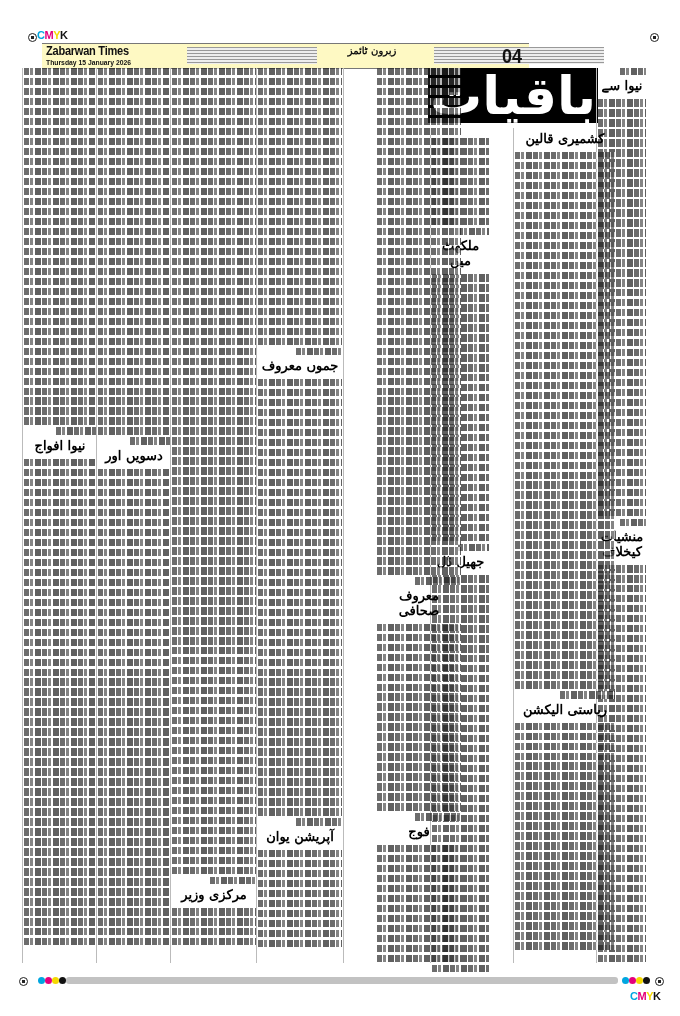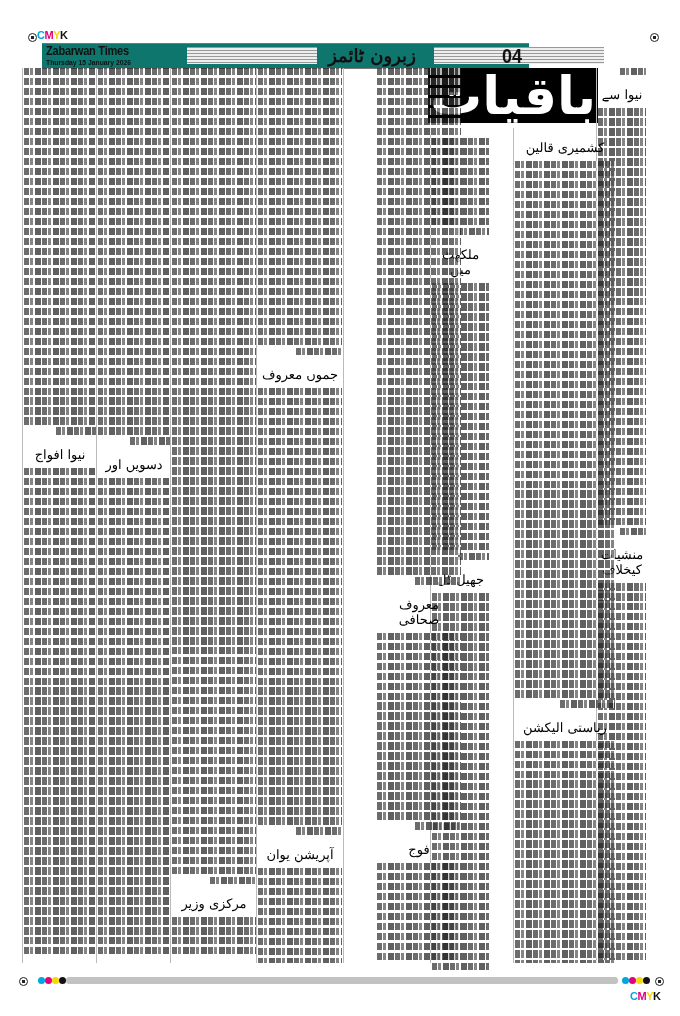--- a/index.html
+++ b/index.html
@@ -1,33 +1,33 @@
 <!DOCTYPE html>
 <html><head>
 <meta charset="utf-8">
 <style>
   html,body{margin:0;padding:0;background:#fff;}
   body{width:680px;height:1016px;position:relative;overflow:hidden;font-family:"DejaVu Sans",sans-serif;color:#111;}
   .reg{position:absolute;width:7px;height:7px;border:1px solid #222;border-radius:50%;background:radial-gradient(circle,#222 30%,#fff 35%);}
   .cmyk{position:absolute;font-family:"Liberation Sans",sans-serif;font-weight:bold;font-size:11px;letter-spacing:-0.5px;}
   .cmyk .c{color:#00a6e0}.cmyk .m{color:#e4007c}.cmyk .y{color:#f5d800}.cmyk .k{color:#111}
-  .header{position:absolute;left:42px;top:43px;width:487px;height:24px;border-top:1.5px solid #777;border-bottom:1.5px solid #777;background:#0f766e;}
+  .header{position:absolute;left:42px;top:43px;width:487px;height:24px;border-top:1.5px solid #777;border-bottom:1.5px solid #777;background:#fef9c3;}
   .brand{position:absolute;left:4px;top:0;font-family:"Liberation Sans",sans-serif;}
   .brand .name{font-weight:bold;font-size:13px;line-height:14px;letter-spacing:-0.3px;transform:scaleX(0.85);transform-origin:left;}
   .brand .date{font-weight:bold;font-size:8px;line-height:9px;transform:scaleX(0.85);transform-origin:left;}
   .rules{position:absolute;top:3px;height:17px;background:repeating-linear-gradient(#999 0 1px,#eee 1px 3px);}
-  .urdu-mast{position:absolute;left:280px;top:1px;width:100px;text-align:center;font-family:"DejaVu Serif",serif;font-weight:bold;font-size:18px;direction:rtl;}
+  .urdu-mast{position:absolute;left:280px;top:1px;width:100px;text-align:center;font-family:"DejaVu Serif",serif;font-weight:bold;font-size:10px;direction:rtl;}
   .pageno{position:absolute;right:6px;top:1px;font-family:"Liberation Sans",sans-serif;font-weight:bold;font-size:20px;line-height:22px;transform:scaleX(0.9);}
   .banner{position:absolute;left:428px;top:68px;width:170px;height:55px;background:#000;color:#fff;display:flex;align-items:center;justify-content:center;font-family:"DejaVu Sans",sans-serif;font-weight:bold;font-size:52px;direction:rtl;}
   .col{position:absolute;overflow:hidden;direction:rtl;}
   .col-rule{position:absolute;width:1px;background:#bbb;}
   .lines{position:relative;}
   .ln{height:7.4px;margin-bottom:2.6px;background:repeating-linear-gradient(90deg,#333 0 5px,#fff 5px 6px,#555 6px 9px,#fff 9px 11px,#222 11px 17px,#fff 17px 18px);opacity:0.72;}
   .ln.short{width:55%;margin-right:0;}
-  .hd{font-family:"DejaVu Serif",serif;font-weight:normal;font-size:13px;text-align:center;margin:12px 0 6px;direction:rtl;color:#000;}
+  .hd{font-family:"DejaVu Serif",serif;font-weight:bold;font-size:13px;text-align:center;margin:3px 0 6px;direction:rtl;color:#000;}
   .footer-bar{position:absolute;left:66px;top:977px;width:552px;height:7px;background:#c2c2c2;border-radius:3px;}
   .dot{position:absolute;width:7px;height:7px;border-radius:50%;top:977px;}
 </style>
 </head>
 <body>
 
 <span class="reg" style="left:28px;top:33px;"></span>
 <span class="reg" style="left:650px;top:33px;"></span>
 <span class="reg" style="left:19px;top:977px;"></span>
 <span class="reg" style="left:655px;top:977px;"></span>

